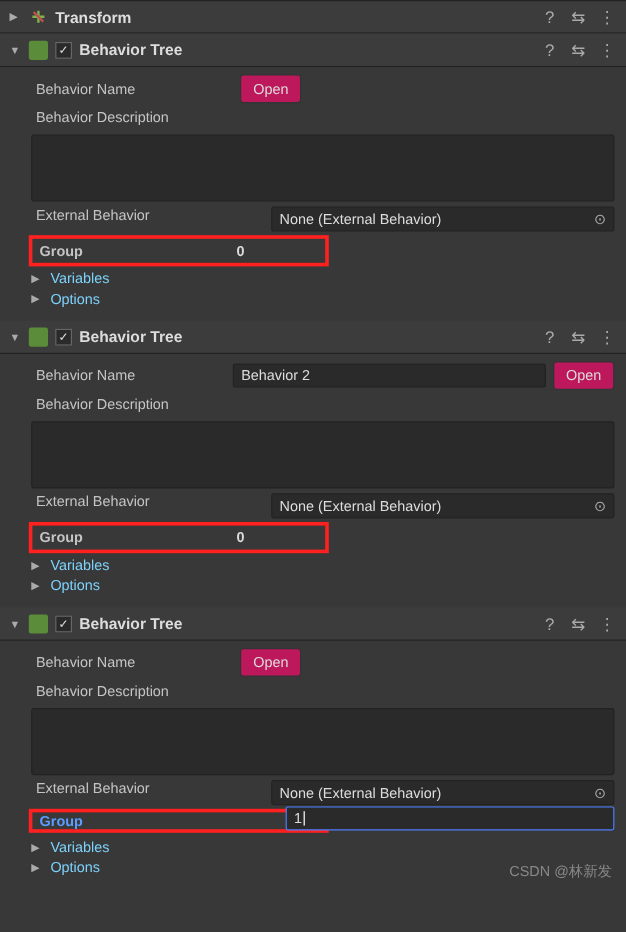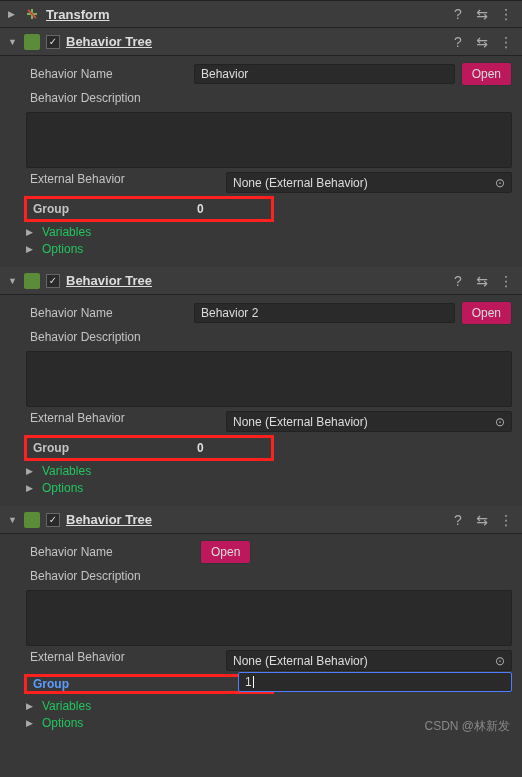--- a/index.html
+++ b/index.html
@@ -8,21 +8,21 @@
   .component-header {
     display: flex; align-items: center; padding: 4px 8px;
     background: #3c3c3c; border-bottom: 1px solid #222;
     height: 28px;
   }
   .component-header.first { border-top: 1px solid #222; }
   .expand-arrow { width: 12px; color: #aaa; font-size: 9px; margin-right: 4px; cursor: pointer; }
   .component-icon { width: 16px; height: 16px; background: #5a8c3a; border-radius: 2px; margin-right: 6px; display: inline-block; }
   .transform-icon { width: 16px; height: 16px; margin-right: 6px; display: flex; align-items: center; justify-content: center; }
   .checkbox { width: 14px; height: 14px; background: #2a2a2a; border: 1px solid #666; margin-right: 6px; display: flex; align-items: center; justify-content: center; font-size: 10px; color: #ddd; cursor: pointer; }
-  .component-title { flex: 1; font-weight: bold; font-size: 13px; color: #ddd; text-decoration: underline; }
+  .component-title { flex: 1; font-weight: bold; font-size: 13px; color: #ddd; }
   .header-icons { display: flex; gap: 8px; }
   .header-icon { width: 16px; height: 16px; color: #aaa; cursor: pointer; display: flex; align-items: center; justify-content: center; font-size: 14px; }
   
   .component-body { padding: 4px 10px 8px 26px; background: #383838; }
   
   .field-row { display: flex; align-items: center; margin: 3px 0; height: 21px; }
   .field-label { width: 168px; padding-left: 4px; color: #c4c4c4; font-size: 12px; }
   .field-input { flex: 1; background: #2a2a2a; border: 1px solid #222; border-radius: 2px; padding: 3px 6px; color: #ddd; font-size: 12px; height: 20px; }
   .open-btn { background: #be185d; border: 1px solid #333; border-radius: 3px; padding: 4px 10px; margin-left: 6px; color: #ddd; font-size: 12px; cursor: pointer; }
   
@@ -33,21 +33,21 @@
   .target-icon { color: #aaa; font-size: 12px; }
   
   .highlight-box { border: 3px solid #ff2020; display: flex; align-items: center; margin: 2px -2px; font-weight: bold; }
   .highlight-box .field-label { width: 164px; padding-left: 6px; }
   .highlight-box.active { border: 3px solid #ff2020; }
   .highlight-box .group-value { flex: 1; color: #ddd; padding: 3px 6px; }
   .highlight-box.narrow { width: 250px; }
   
   .foldout { display: flex; align-items: center; margin: 3px 0; cursor: pointer; }
   .foldout-arrow { width: 12px; color: #aaa; font-size: 9px; margin-right: 4px; }
-  .foldout-label { color: #22c55e; font-size: 12px; }
+  .foldout-label { color: #7dd3fc; font-size: 12px; }
   
   .blue-label { color: #5b9dff; }
   .active-input { flex: 1; background: #2a2a2a; border: 1px solid #4c7eff; border-radius: 2px; padding: 3px 6px; color: #ddd; font-size: 12px; height: 20px; display: flex; align-items: center; }
   .caret { border-right: 1px solid #fff; height: 12px; margin-left: 1px; }
   
   .watermark { position: absolute; right: 12px; bottom: 6px; color: #888; font-size: 12px; }
   .container { position: relative; }
 </style>
 </head>
 <body>
@@ -77,21 +77,20 @@
   <span class="component-title">Behavior Tree</span>
   <div class="header-icons">
     <span class="header-icon">?</span>
     <span class="header-icon">⇆</span>
     <span class="header-icon">⋮</span>
   </div>
 </div>
 <div class="component-body">
   <div class="field-row">
     <span class="field-label">Behavior Name</span>
-    <input class="field-input" value="Behavior" style="">
     <button class="open-btn">Open</button>
   </div>
   <div class="field-row">
     <span class="field-label">Behavior Description</span>
   </div>
   <div class="desc-field"></div>
   <div class="ext-row">
     <span class="field-label">External Behavior</span>
     <div class="ext-field">
       <span>None (External Behavior)</span>

